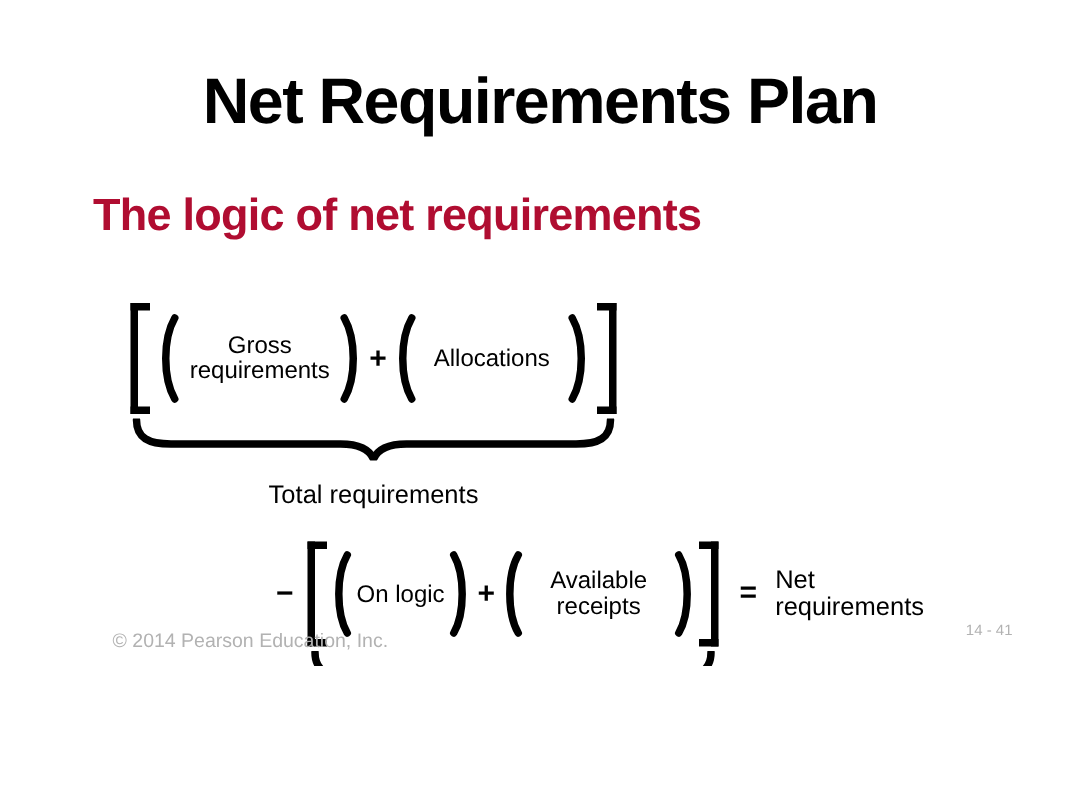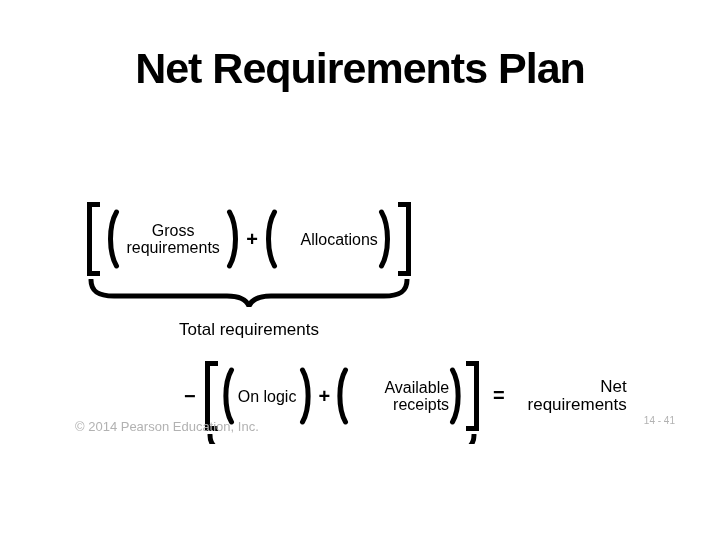--- a/index.html
+++ b/index.html
@@ -29,33 +29,33 @@
   .sqb{width:13px;box-sizing:border-box;flex:0 0 auto;}
   .sqb.h74{height:74px;}
   .sqb.h70{height:70px;}
   .sqb.left{border-left:5px solid #000;border-top:5px solid #000;border-bottom:5px solid #000;}
   .sqb.right{border-right:5px solid #000;border-top:5px solid #000;border-bottom:5px solid #000;}
   .paren{flex:0 0 auto;display:flex;align-items:center;}
   .term{
     font-size:16px;line-height:17px;text-align:center;color:var(--color-body-text);
   }
   .term.w106{width:106px;}
-  .term.w100{width:100px;text-align:right;}
+  .term.w100{width:100px;}
   .term.nowrap{white-space:nowrap;padding:0 3px;}
   .op{font-size:20px;font-weight:bold;line-height:1;color:var(--color-body-text);}
   .op.plus{margin:0 4px;}
   .brace-svg{display:block;margin-top:3px;}
   .brace-label{
     font-size:17px;line-height:20px;margin-top:13px;text-align:center;
     color:var(--color-body-text);white-space:nowrap;
   }
   .minus-op{margin:25px 9px 0 0;}
   .equals-op{margin:24px 12px 0 14px;}
   .result{
-    font-size:17px;line-height:18px;width:110px;text-align:right;margin-top:17px;
+    font-size:17px;line-height:18px;width:110px;text-align:left;margin-top:17px;
     color:var(--color-body-text);
   }
   .gap4{width:4px;flex:0 0 auto;}
   .gap2{width:2px;flex:0 0 auto;}
   .footer-copyright{
     position:absolute;left:43px;bottom:10px;font-size:13px;
     color:var(--color-footer-text);
     margin-left:32px;
   }
   .footer-page{
@@ -63,20 +63,21 @@
     color:var(--color-footer-text);
   }
 </style>
 </head>
 <body>
 
 <div id="slide">
 
   <div class="title">Net Requirements Plan</div>
 
+  <div class="subtitle">The logic of net requirements</div>
 
   <div class="formula" style="left:87px;top:202px;">
     <div class="f-col">
       <div class="f-row">
         <div class="sqb left h74"></div>
         <div class="gap4"></div>
         <span class="paren">
           <svg width="16" height="60" viewBox="0 0 16 60">
               <path d="M12.5 3 C4.5 17 4.5 43 12.5 57" fill="none" stroke="#000" stroke-width="5" stroke-linecap="round"></path>
             </svg>

